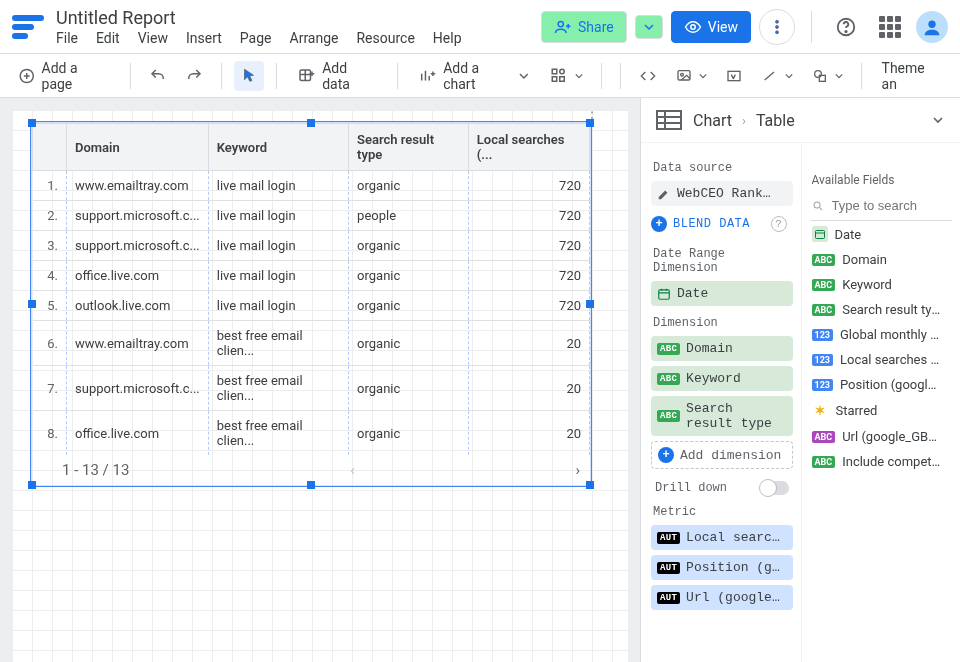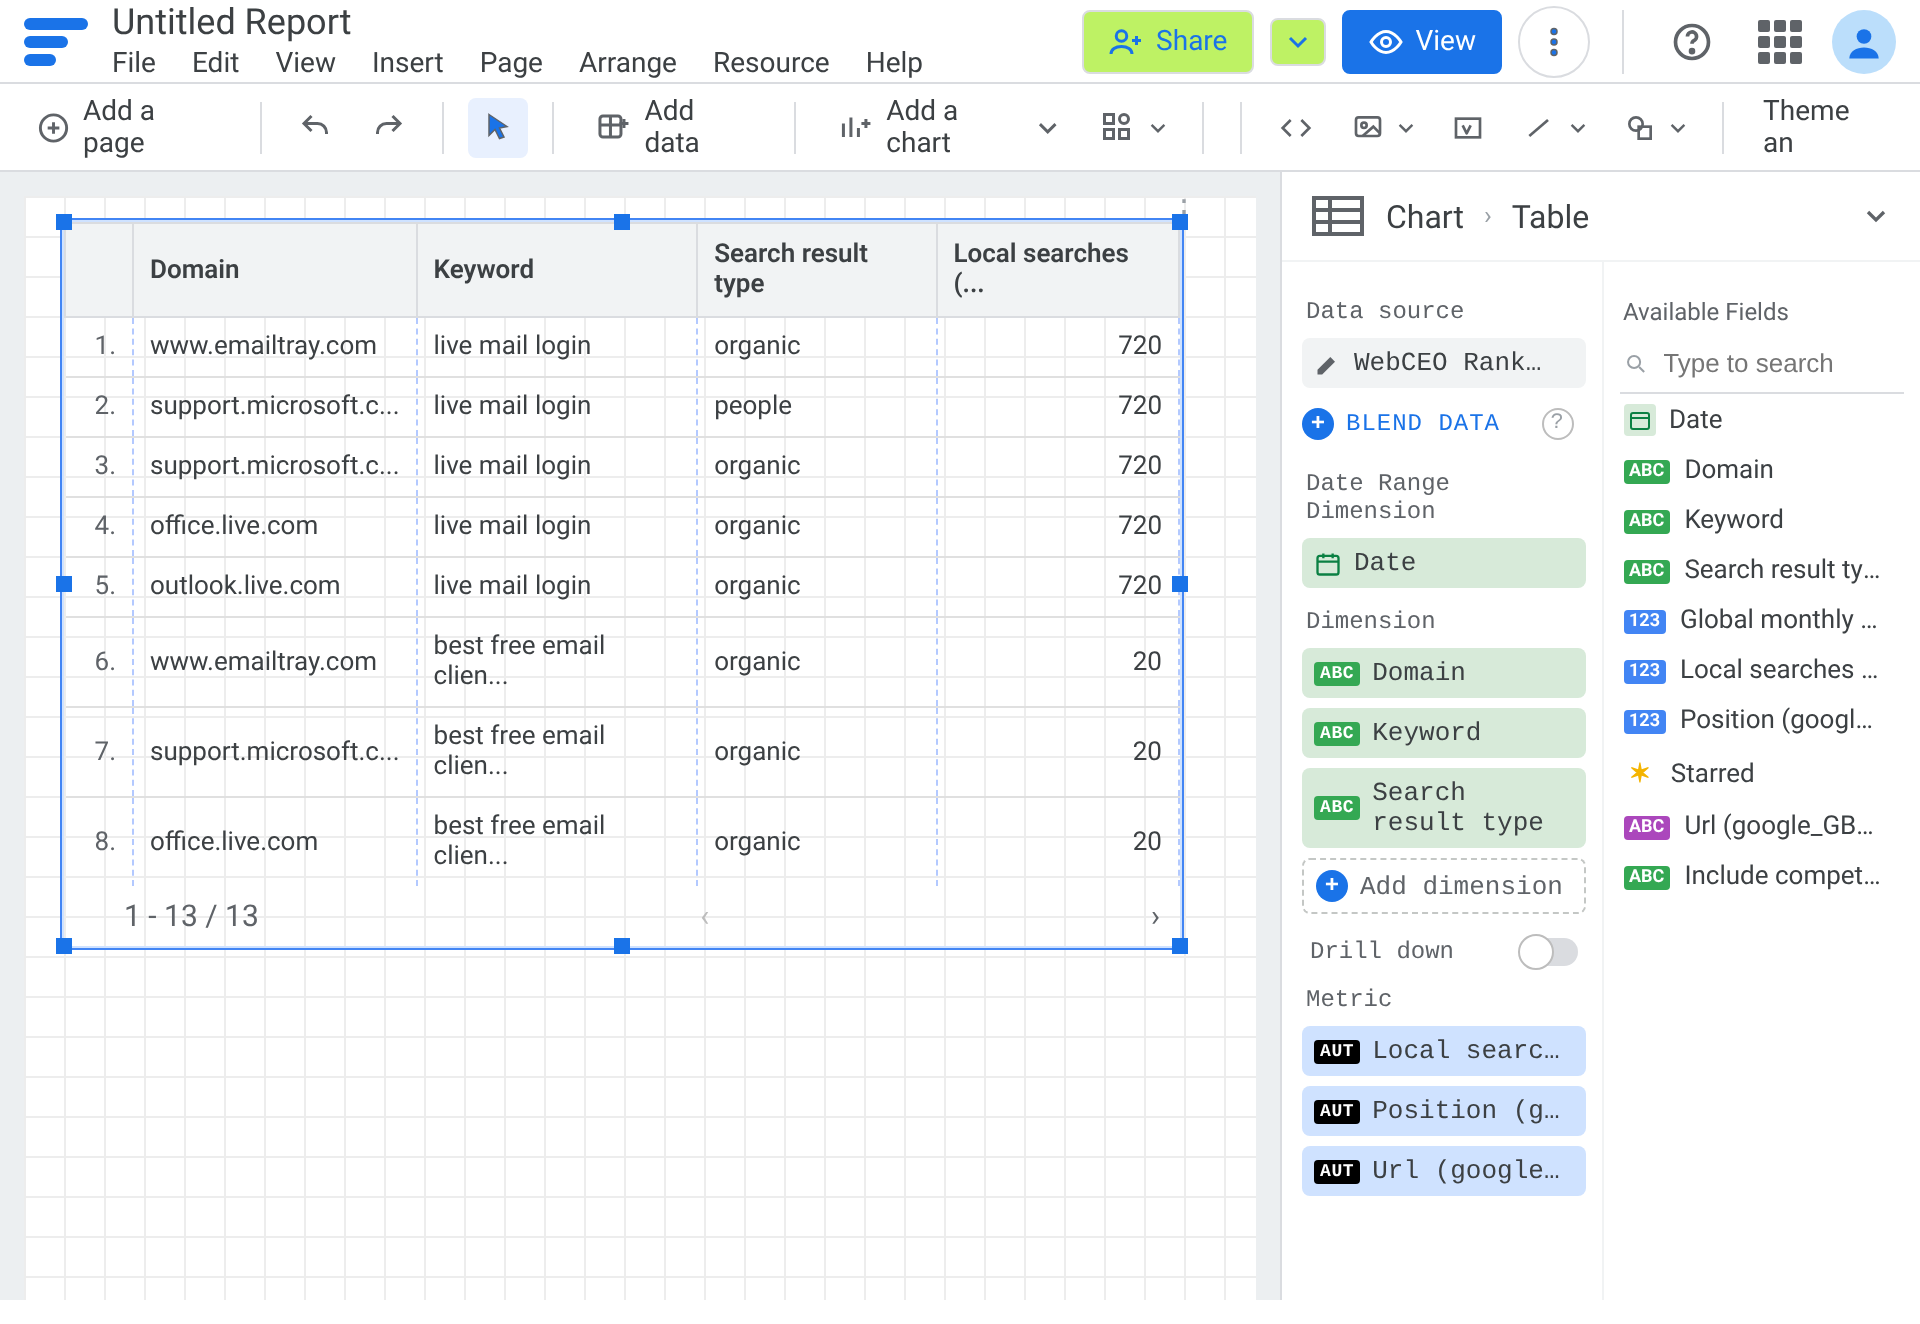--- a/index.html
+++ b/index.html
@@ -1,27 +1,27 @@
 <!DOCTYPE html>
 <html><head>
 <meta charset="utf-8">
 <style>
   * { box-sizing: border-box; }
   html, body { margin:0; padding:0; font-family: "Google Sans", Roboto, Arial, sans-serif; font-size:13px; color:#3c4043; background:#fff; }
   body { width:960px; height:662px; overflow:hidden; }
-  .header { display:flex; align-items:center; height:42px; border-bottom:1px solid #dadce0; padding:0 12px; }
+  .header { display:flex; align-items:center; height:54px; border-bottom:1px solid #dadce0; padding:0 12px; }
   .logo { width:32px; height:32px; margin-right:12px; display:flex; flex-direction:column; justify-content:center; gap:3px; }
   .logo .bar { height:6px; border-radius:3px; background:#1a73e8; }
   .logo .b1{width:100%;} .logo .b2{width:70%;} .logo .b3{width:50%;}
   .title-block { flex:0 0 auto; }
   .doc-title { font-size:18px; color:#3c4043; }
   .menu { display:flex; gap:18px; color:#3c4043; font-size:14px; margin-top:2px; }
   .menu span { cursor:pointer; }
   .header-spacer { flex:1; }
-  .btn { display:inline-flex; align-items:center; gap:6px; border:1px solid #dadce0; padding:6px 12px; border-radius:4px; font-size:14px; color:#1a73e8; background:#bef264; cursor:pointer; }
+  .btn { display:inline-flex; align-items:center; gap:6px; border:1px solid #dadce0; padding:6px 12px; border-radius:4px; font-size:14px; color:#1a73e8; background:#86efac; cursor:pointer; }
   .btn.primary { background:#1a73e8; color:#fff; border-color:#1a73e8; }
   .icon-btn { width:36px; height:36px; display:inline-flex; align-items:center; justify-content:center; border-radius:50%; border:1px solid transparent; cursor:pointer; color:#5f6368; }
   .icon-btn.bordered { border-color:#dadce0; }
   .divider-v { width:1px; height:32px; background:#dadce0; margin:0 8px; }
   .avatar { width:32px; height:32px; border-radius:50%; background:#bbdefb; display:flex; align-items:center; justify-content:center; }
   .avatar svg { fill:#1a73e8; }
 
   .toolbar { display:flex; align-items:center; height:44px; border-bottom:1px solid #dadce0; padding:0 10px; gap:6px; }
   .tbtn { display:inline-flex; align-items:center; gap:6px; padding:5px 8px; border-radius:4px; color:#3c4043; font-size:14px; cursor:pointer; }
   .tbtn svg, .icon-btn svg { stroke:#5f6368; }
@@ -433,21 +433,21 @@
             <span class="tag aut">AUT</span>
             <span class="truncate">Position (google_...</span>
           </div>
         <div class="chip blue">
             <span class="tag aut">AUT</span>
             <span class="truncate">Url (google_GB_R...</span>
           </div>
       </div>
 
       <div class="sp-right">
-        <div class="sect-title" style="margin-top:10px;">Available Fields</div>
+        <div class="sect-title" style="margin-top:22px;">Available Fields</div>
         <div class="search-field">
           <svg width="14" height="14" viewBox="0 0 24 24" fill="none" stroke="#9aa0a6" stroke-width="2">
               <circle cx="10" cy="10" r="6"></circle>
               <path d="M20 20l-5-5"></path>
             </svg>
           <input placeholder="Type to search" style="">
         </div>
         <div id="fields-list">
             <div class="field-item">
               <span class="ftag cal">

